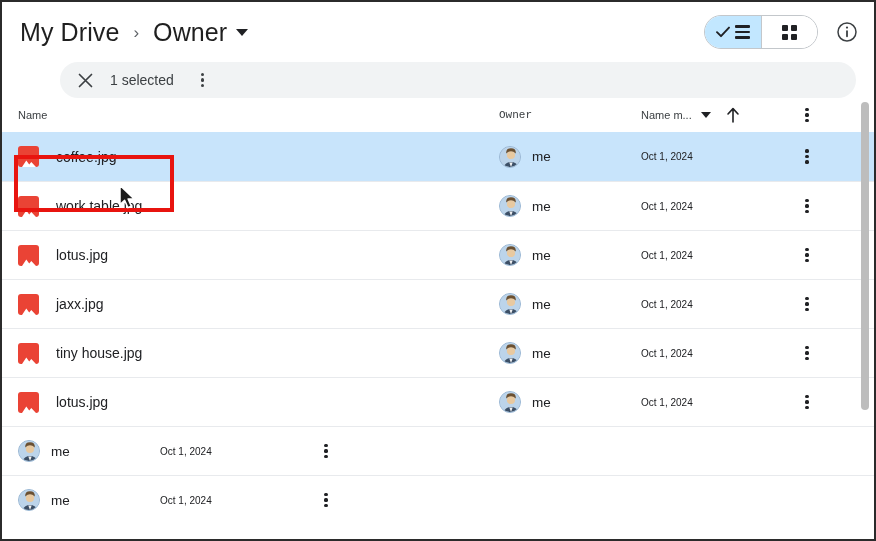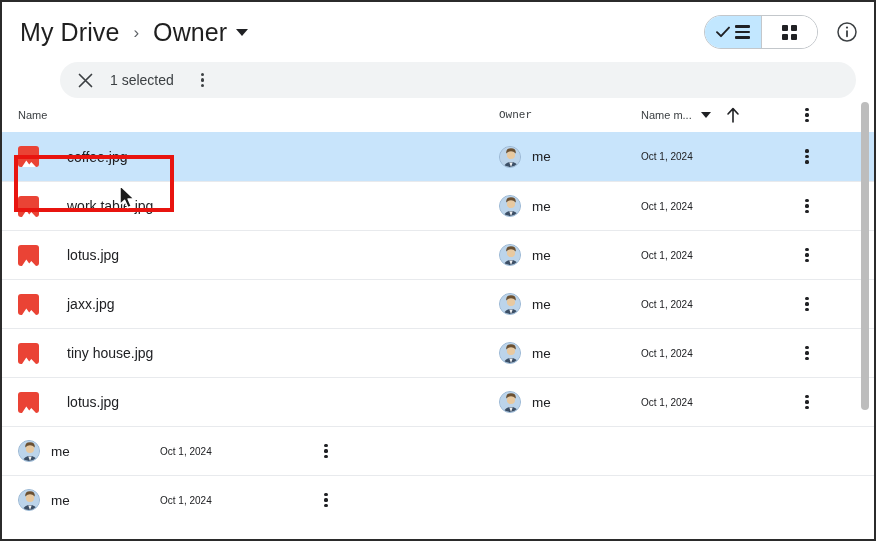--- a/index.html
+++ b/index.html
@@ -150,21 +150,21 @@
     border-top: 1px solid #e8eaed;
     background: #ffffff;
   }
   .row.selected { background: #c8e4fb; border-top-color: #c8e4fb; }
   .row.first { border-top: none; }
 
   .cell-name {
     flex: 0 0 481px;
     display: flex;
     align-items: center;
-    gap: 28px;
+    gap: 17px;
     overflow: hidden;
   }
   .file-icon {
     width: 21px; height: 21px;
     background: #ea4335;
     border-radius: 3px;
     flex: 0 0 auto;
     position: relative;
     display:flex; align-items:flex-end; justify-content:center;
     overflow:hidden;

